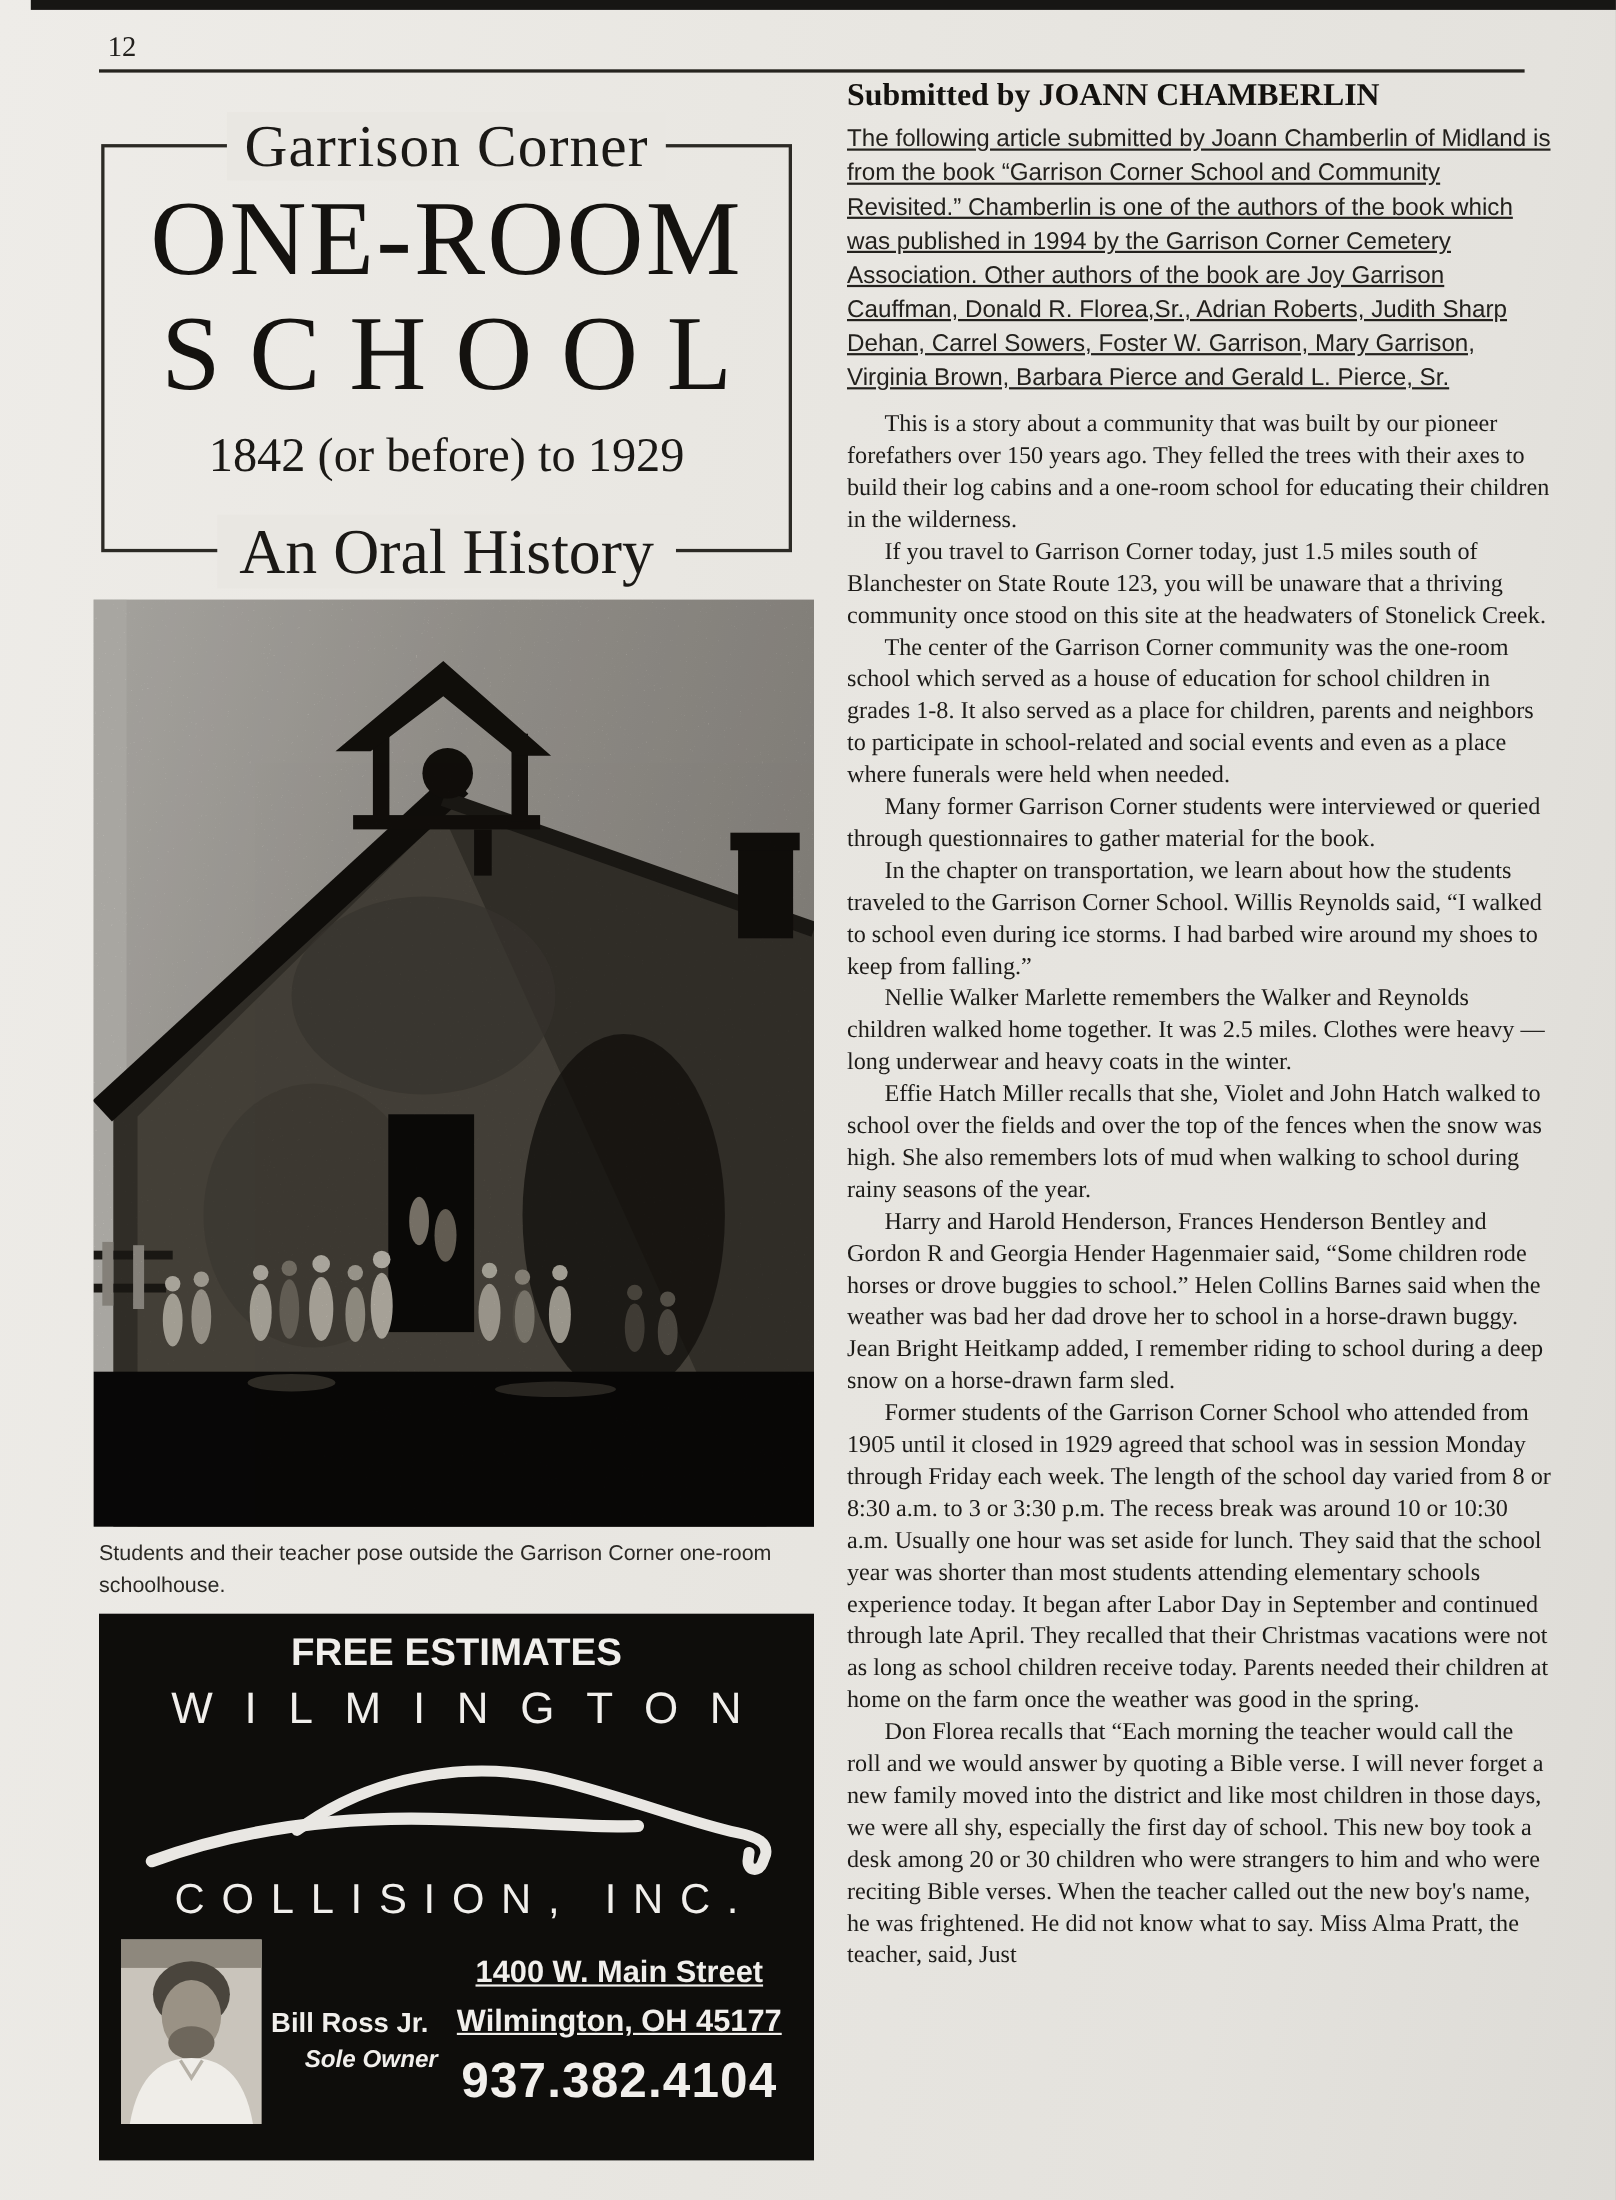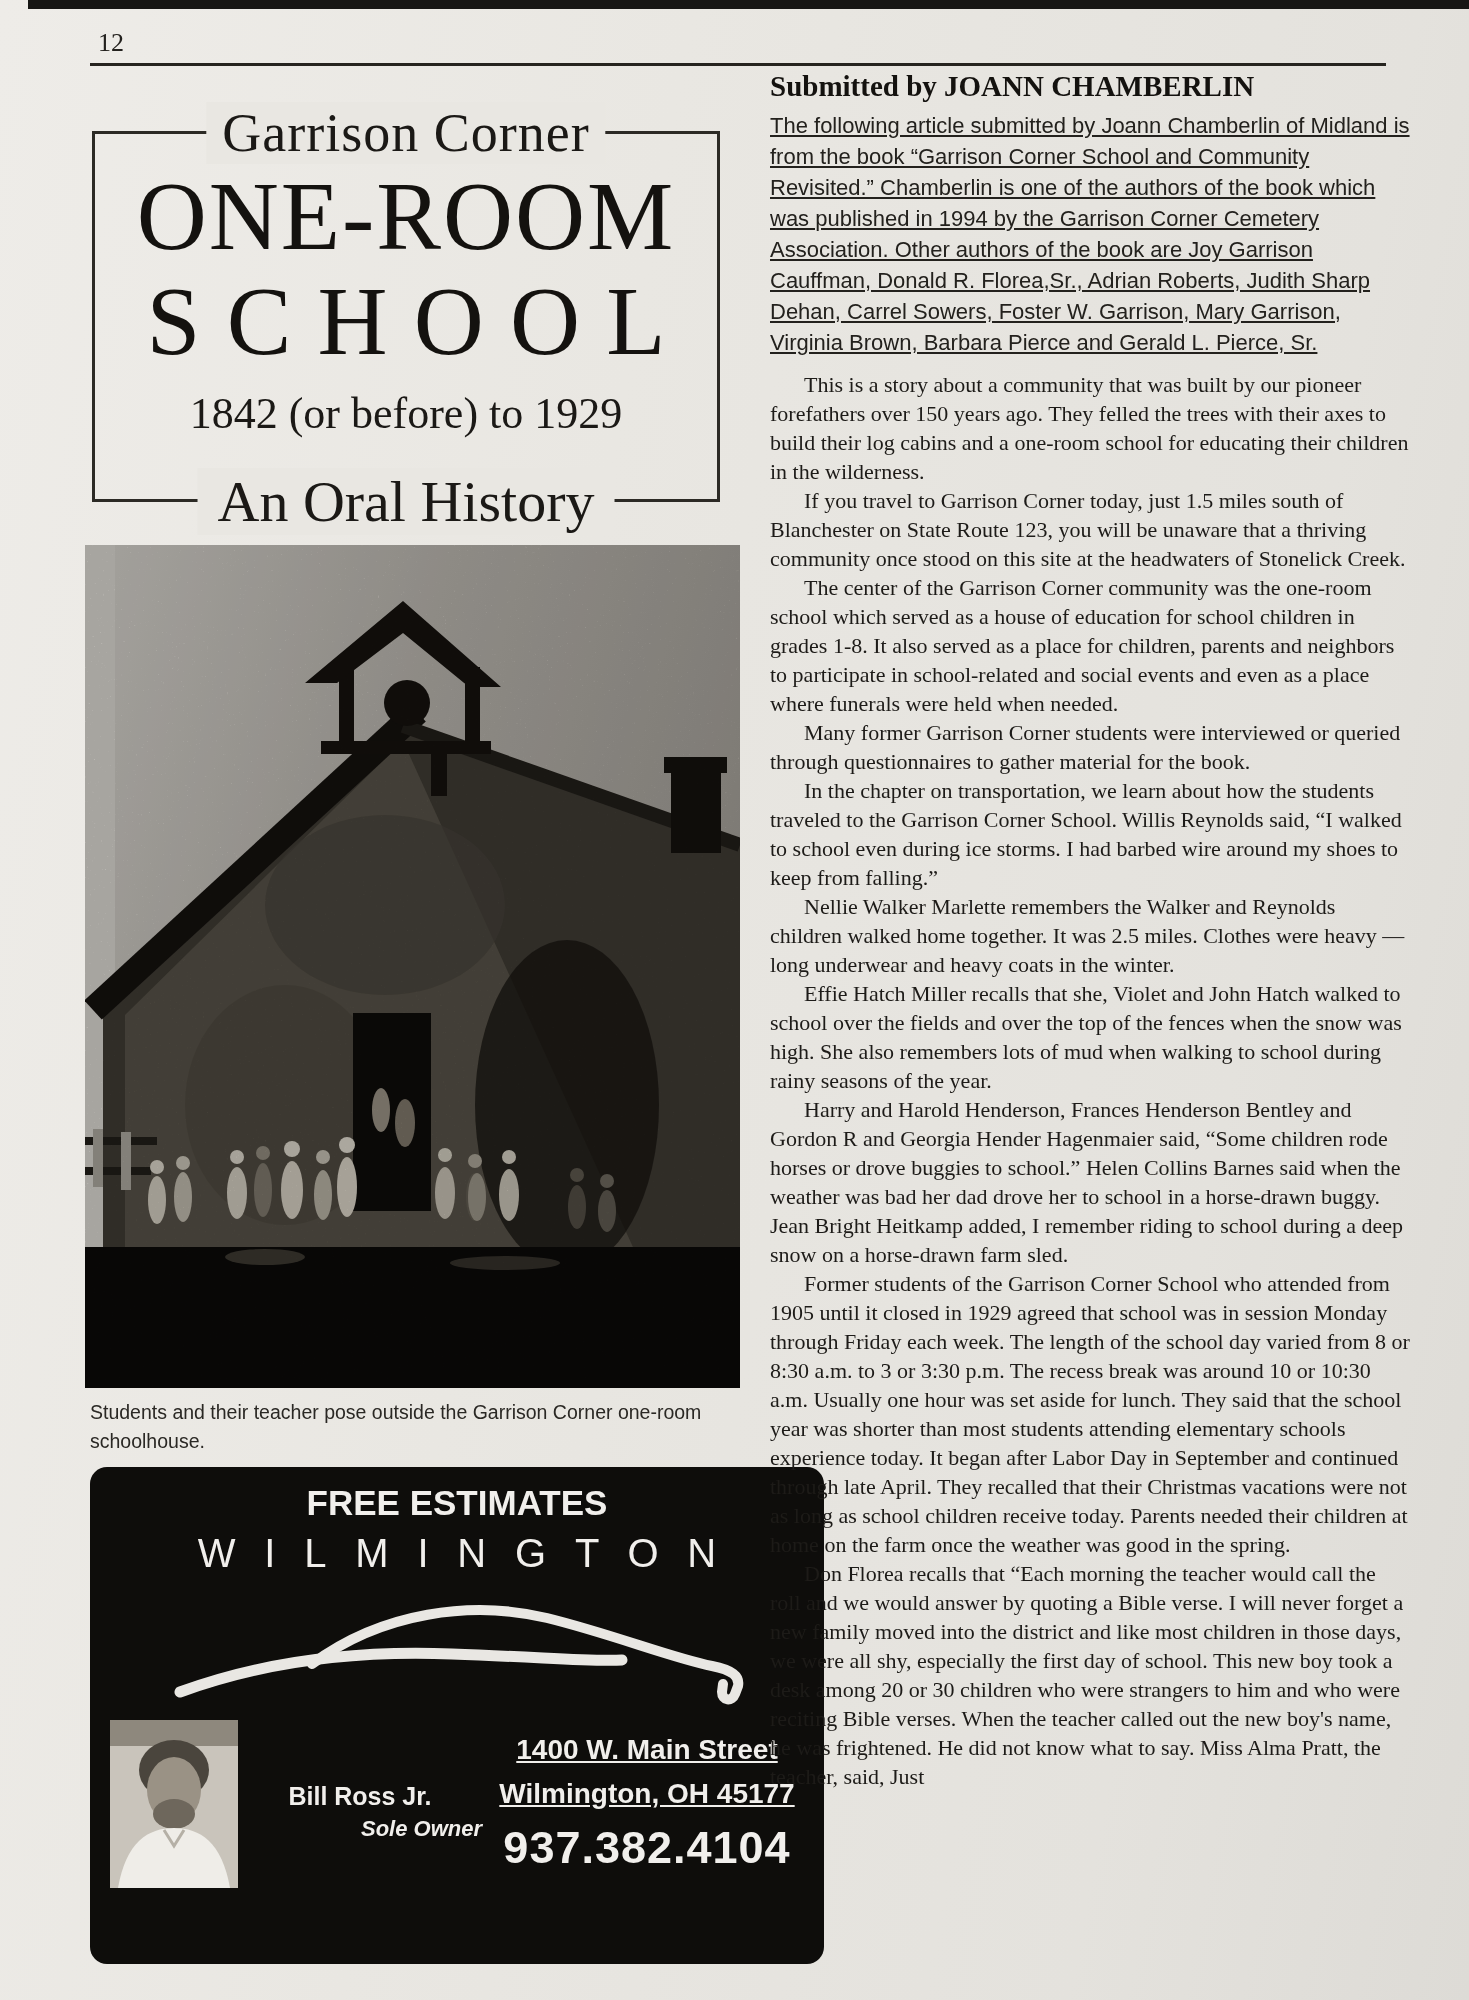--- a/index.html
+++ b/index.html
@@ -27,21 +27,21 @@
     position:absolute; bottom:-36px; left:50%; transform:translateX(-50%);
     background:#e9e7e2; padding:0 20px; white-space:nowrap;
     font:58px "Liberation Serif", serif; color:#1b1916;
   }
 
   
   .photo { position:absolute; left:85px; top:545px; width:655px; height:843px; display:block; }
   .caption { position:absolute; left:90px; top:1398px; width:655px; font:19.5px/29px "Liberation Sans", sans-serif; color:#2a2824; }
 
   
-  .ad { position:absolute; left:90px; top:1467px; width:734px; height:497px; background:#0e0d0b; color:#f1efec;border-radius:17px; }
+  .ad { position:absolute; left:90px; top:1467px; width:650px; height:497px; background:#0e0d0b; color:#f1efec; }
   .ad-free { text-align:center; font:bold 35px "Liberation Sans", sans-serif; padding-top:16px; }
   .ad-city { text-align:center; font:40px "Liberation Sans", sans-serif; letter-spacing:.72em; text-indent:.72em; margin-top:8px; }
   .ad-car { display:block; margin:4px auto 0; }
   .ad-company { text-align:center; font:38px "Liberation Sans", sans-serif; letter-spacing:.40em; text-indent:.40em; }
   .ad-bottom { display:flex; margin-top:14px; padding:0 12px; }
   .ad-portrait { width:128px; height:168px; margin-left:8px; flex:0 0 auto; }
   .ad-owner { flex:1; text-align:center; padding-top:62px; }
   .ad-owner-name { font:bold 25px "Liberation Sans", sans-serif; }
   .ad-owner-title { font:italic bold 22px "Liberation Sans", sans-serif; margin-top:5px;text-align:right; }
   .ad-contact { width:330px; text-align:center; padding-top:8px; }
@@ -160,20 +160,21 @@
 
   <div class="ad">
     <div class="ad-free">FREE ESTIMATES</div>
     <div class="ad-city">WILMINGTON</div>
 
     <svg class="ad-car" width="610" height="126" viewBox="0 0 610 126">
       <path d="M28 112 C 110 82 200 70 300 74 C 390 77 440 82 470 80" stroke="#e9e7e3" stroke-width="11" fill="none" stroke-linecap="round"></path>
       <path d="M160 84 C 230 32 320 20 395 38 C 460 54 520 78 560 86 C 580 90 588 96 586 106 L 583 114 C 580 122 570 121 570 112 L 571 104" stroke="#e9e7e3" stroke-width="10" fill="none" stroke-linecap="round"></path>
     </svg>
 
+    <div class="ad-company">COLLISION, INC.</div>
 
     <div class="ad-bottom">
       <svg class="ad-portrait" viewBox="0 0 128 168">
         <rect width="128" height="168" fill="#c9c4bb"></rect>
         <rect width="128" height="26" fill="#8e887d"></rect>
         <ellipse cx="64" cy="50" rx="35" ry="30" fill="#4a453d"></ellipse>
         <ellipse cx="64" cy="70" rx="27" ry="33" fill="#9a9285"></ellipse>
         <ellipse cx="64" cy="94" rx="21" ry="15" fill="#6e675c"></ellipse>
         <path d="M8 168 C 16 122 38 108 64 108 C 90 108 112 122 120 168 Z" fill="#efede8"></path>
         <path d="M54 110 L 64 126 L 74 110" fill="none" stroke="#b5b0a6" stroke-width="3"></path>

